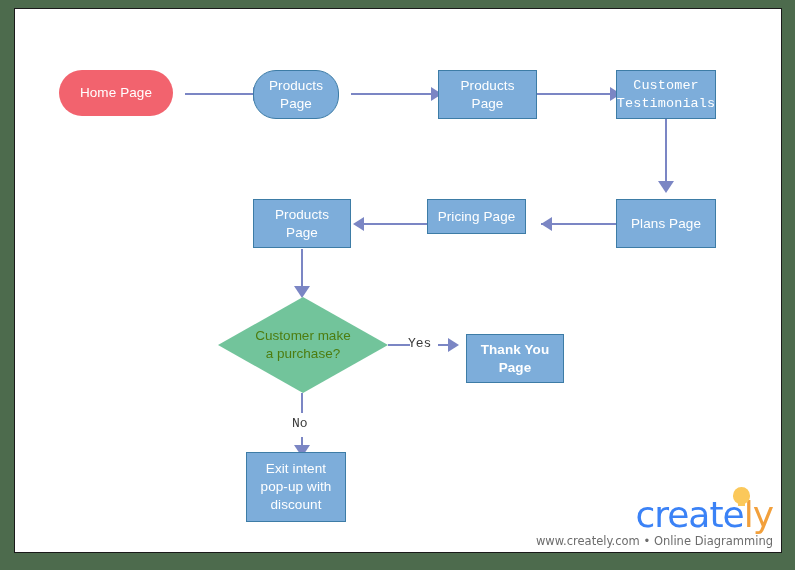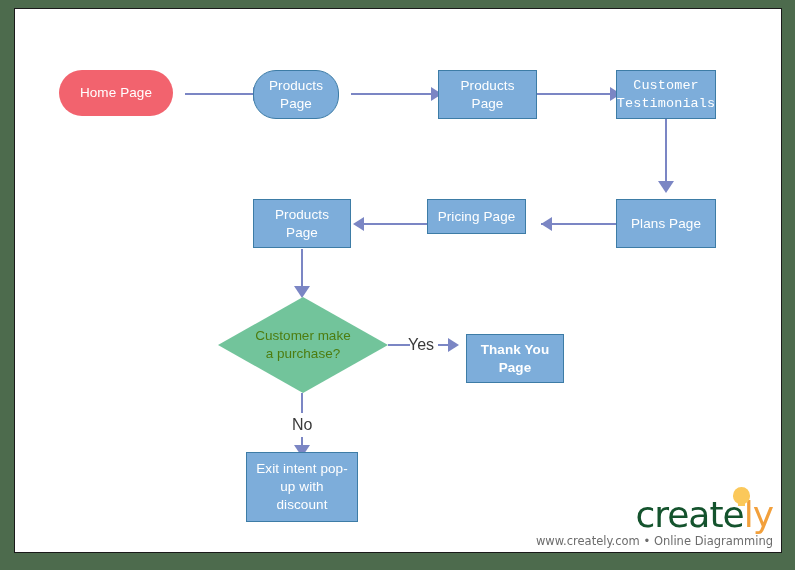--- a/index.html
+++ b/index.html
@@ -88,22 +88,22 @@
     border-right: 11px solid #7b86c4;
   }
   .arrow-down {
     border-left: 8px solid transparent;
     border-right: 8px solid transparent;
     border-top: 12px solid #7b86c4;
   }
   .edge-label {
     position: absolute;
     color: #3a3a3a;
-    font-size: 16px;
-    font-family: Liberation Sans, sans-serif;
+    font-size: 13px;
+    font-family: Liberation Mono, monospace;
     white-space: nowrap;
   }
   
   #brand {
     position: absolute;
     right: 8px;
     bottom: 4px;
     text-align: right;
   }
   #brand-logo {
@@ -113,21 +113,21 @@
     height: 42px;
     position: relative;
   }
   .logo-text {
     font-size: 36px;
     font-weight: 400;
     letter-spacing: -1px;
     line-height: 36px;
     font-family: "DejaVu Sans", sans-serif;
   }
-  .logo-blue { color: #14532d; }
+  .logo-blue { color: #3b82f6; }
   .logo-orange { color: #f2a03c; }
   .bulb {
     position: absolute;
     right: 23px;
     top: -4px;
     width: 17px;
     height: 20px;
   }
   .bulb-glass {
     position: absolute;
@@ -222,21 +222,21 @@
       <polygon points="85,0 170,48 85,96 0,48" fill="#72c49b"></polygon>
     </svg>
     <div class="diamond-label">Customer make  a purchase?</div>
   </div>
 
   <div class="node box" style="left:451px; top:325px; width:98px; height:49px; flex-direction:column;font-weight:bold;">
     <span>Thank You</span>
     <span>Page</span>
   </div>
 
-  <div class="node box" style="left:231px; top:443px; width:112px; height:70px; padding:12px 6px;">
+  <div class="node box" style="left:231px; top:443px; width:100px; height:70px; padding:12px 6px;">
     <span>Exit intent pop-up with discount</span>
   </div>
 
   <div id="brand">
     <div id="brand-logo">
       <div class="bulb">
         <div class="bulb-glass"></div>
         <div class="bulb-base"></div>
       </div>
       <span class="logo-text logo-blue">create</span>

